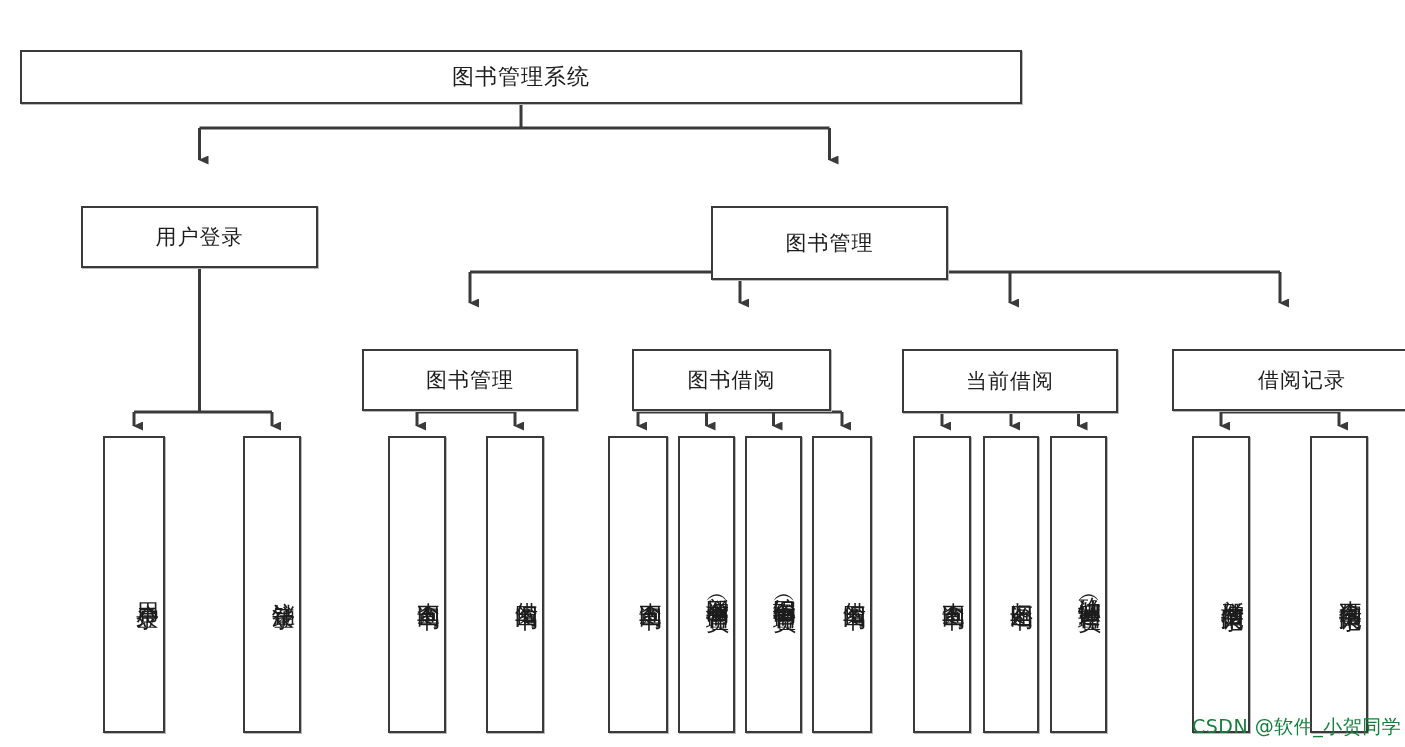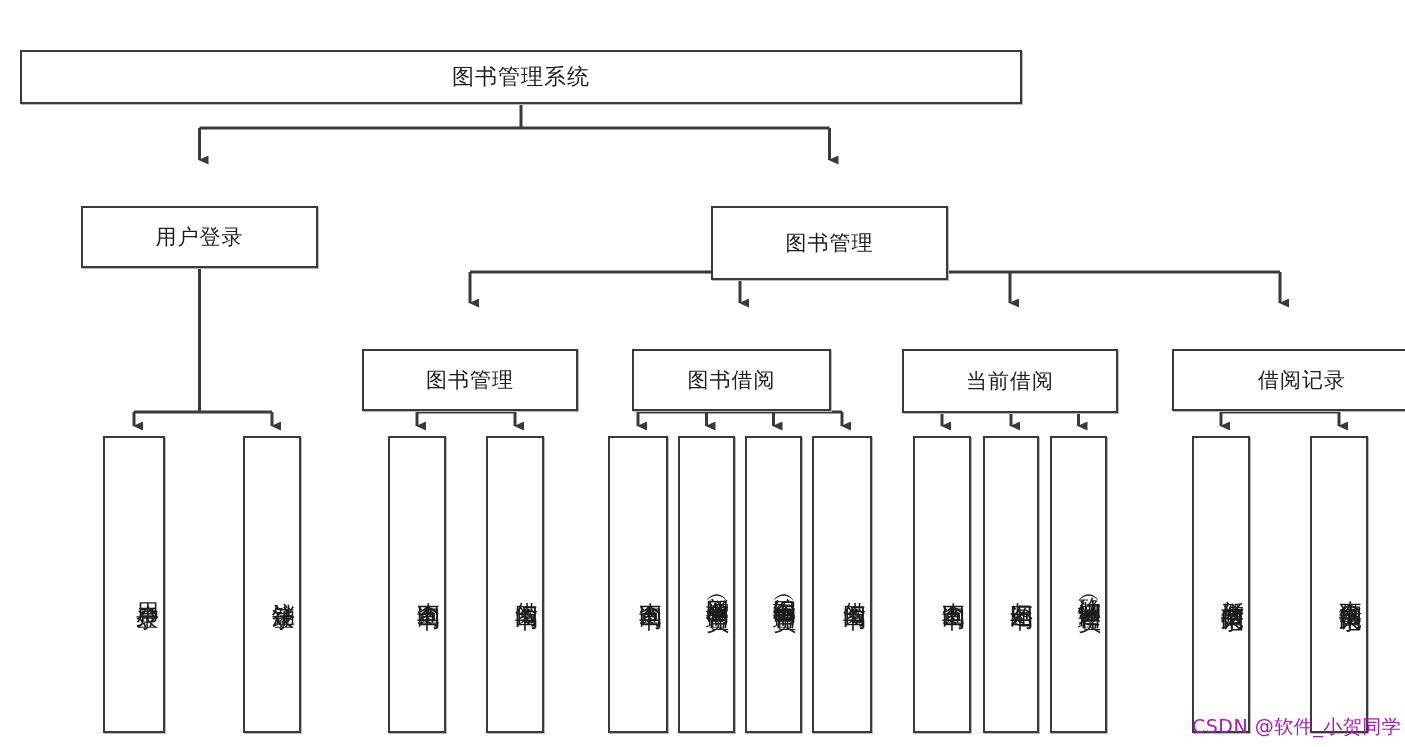--- a/index.html
+++ b/index.html
@@ -55,21 +55,21 @@
   .node.vertical .label {
     writing-mode: vertical-rl;
     text-orientation: upright;
     display: block;
   }
   .node.root {
     font-size: 22px;
   }
   .watermark {
     position: absolute;
-    color: #a21caf;
+    color: #15803d;
     font-size: 19px;
     letter-spacing: 0.5px;
     white-space: nowrap;
     user-select: none;
   }
 </style>
 </head>
 <body>
 
 <div id="diagram-root">

